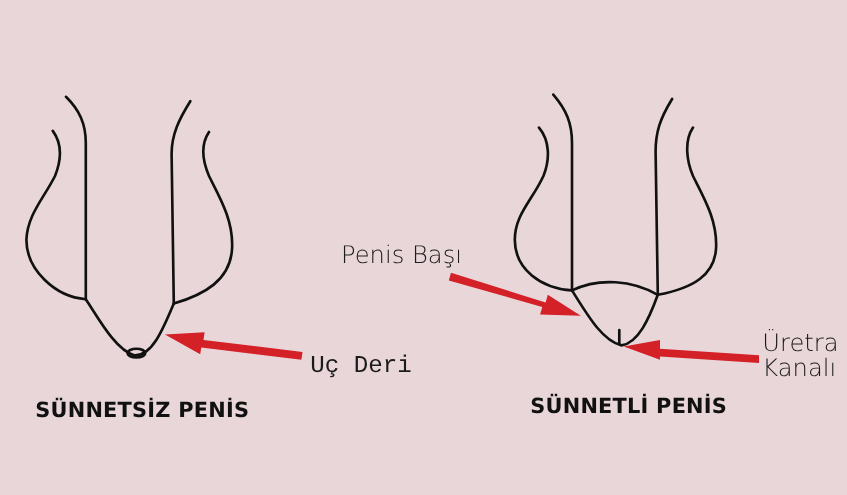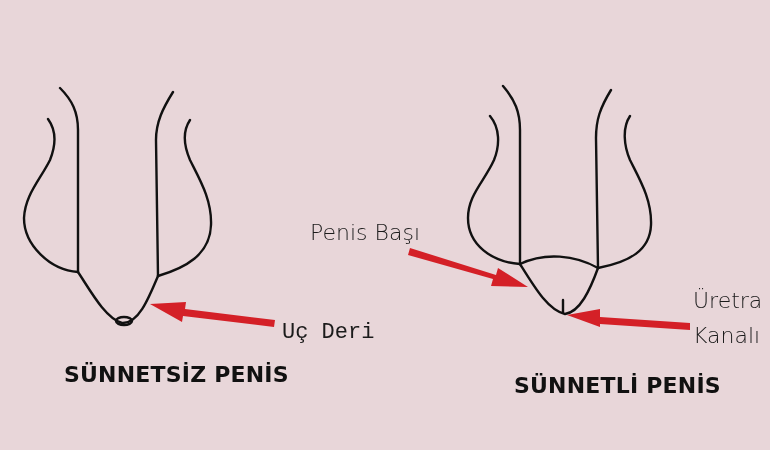--- a/index.html
+++ b/index.html
@@ -1,19 +1,19 @@
 <!DOCTYPE html>
 <html><head>
 <meta charset="utf-8">
 <style>
   html, body { margin: 0; padding: 0; }
   body { width: 770px; height: 450px; background: #e8d6d9; overflow: hidden; position: relative; font-family: "DejaVu Sans", sans-serif; }
   svg.art { position: absolute; left: 0; top: 0; }
   .label { position: absolute; color: #1b1b1b; font-weight: 300; font-size: 22px; white-space: nowrap; }
-  .title { position: absolute; color: #111; font-weight: bold; font-size: 22px; letter-spacing: 0.2px; white-space: nowrap; margin-left: 32px; }
+  .title { position: absolute; color: #111; font-weight: bold; font-size: 19px; letter-spacing: 0.2px; white-space: nowrap; }
 </style>
 </head>
 <body>
 
 <svg class="art" width="770" height="450" viewBox="0 0 770 450">
   <g fill="none" stroke="#111" stroke-width="2.4" stroke-linecap="round" stroke-linejoin="round">
 
     <path d="M60 88 C72 100 78 112 78 130 L78 272"></path>
     <path d="M173 92 C163 108 156 122 156 140 L158 276"></path>
 
@@ -41,17 +41,17 @@
     <polygon points="275,320 185,309 186,302 150,304 182,322 183,316 274,327"></polygon>
 
     <polygon points="408,255 493,279 491,286 528,287 498,268 496,275 410,248"></polygon>
 
     <polygon points="690,323 600,317 600,309 567,315 600,327 600,324 690,330"></polygon>
   </g>
 </svg>
 
 <div class="label" style="left:282px; top:320px;font-family:Liberation Mono, monospace;">Uç Deri</div>
 <div class="label" style="left:310px; top:220px;text-align:center;">Penis Başı</div>
-<div class="label" style="left:693px; top:288px;">Üretra</div>
+<div class="label" style="left:693px; top:300px;">Üretra</div>
 <div class="label" style="left:693px; top:323px;text-align:right;">Kanalı</div>
 
 <div class="title" style="left:32px; top:362px;">SÜNNETSİZ PENİS</div>
-<div class="title" style="left:482px; top:373px;">SÜNNETLİ PENİS</div>
+<div class="title" style="left:482px; top:358px;">SÜNNETLİ PENİS</div>
 
 </body></html>

